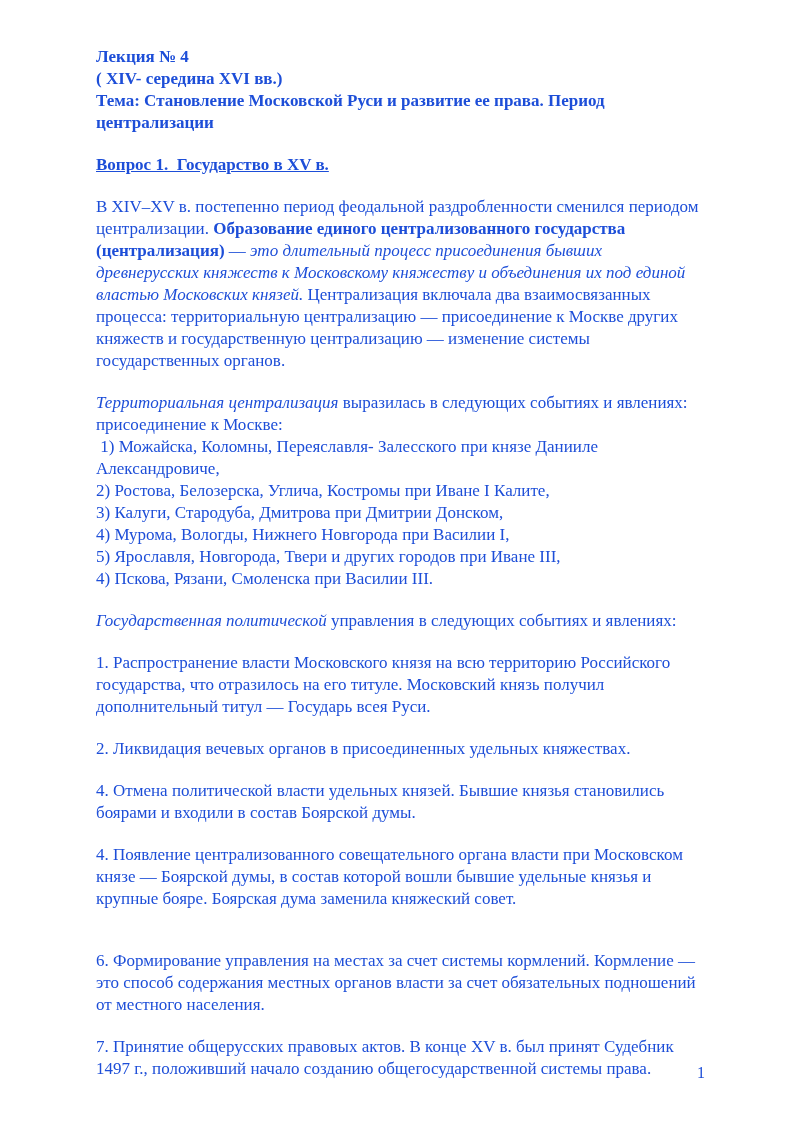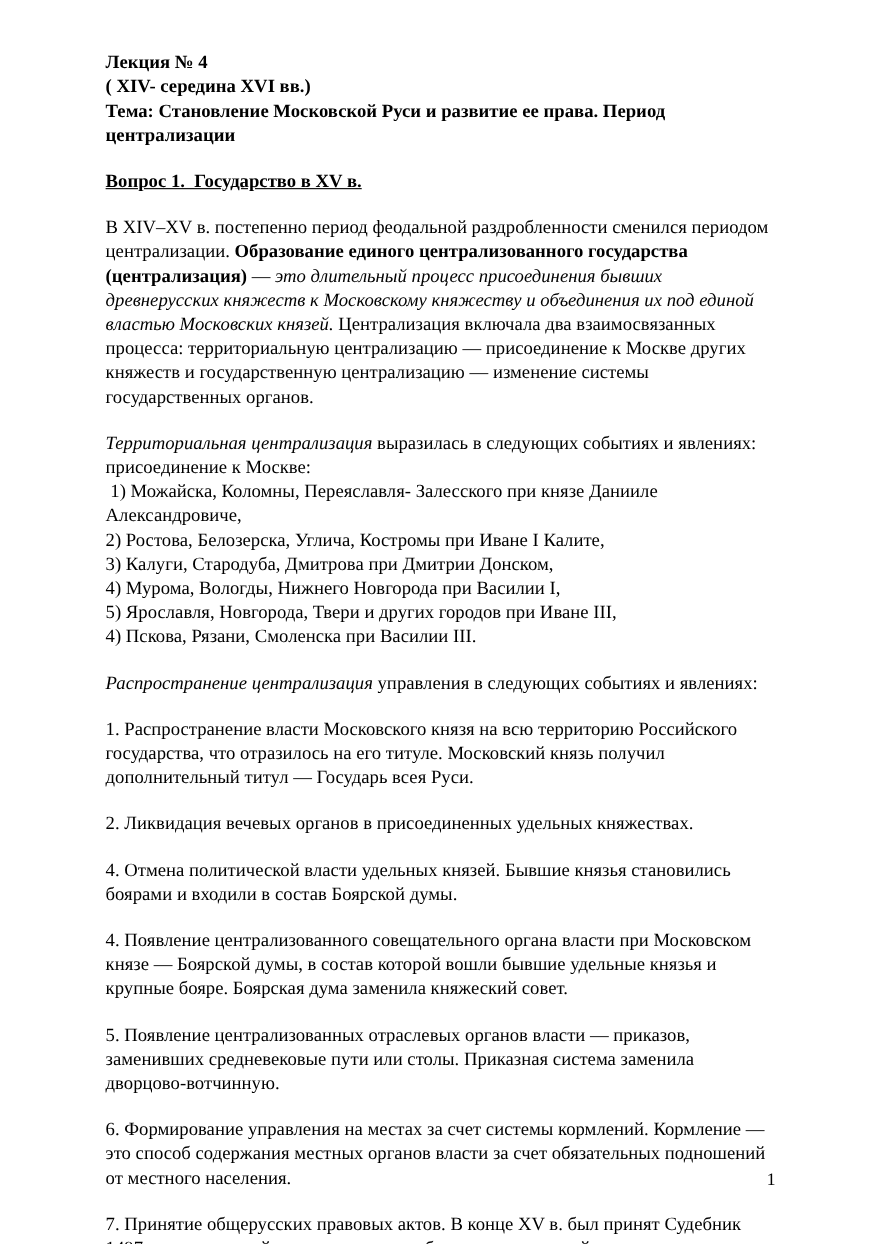--- a/index.html
+++ b/index.html
@@ -6,21 +6,21 @@
     margin: 0;
     padding: 0;
     background: #ffffff;
   }
   .page {
     position: relative;
     width: 704px;
     height: 1131px;
     margin: 0 auto;
     background: #ffffff;
-    color: #000000;
+    color: #1d4ed8;
     font-family: "Liberation Serif", "DejaVu Serif", serif;
     font-size: 17px;
     line-height: 22px;
     box-sizing: border-box;
     padding: 46px 45px 0 48px;
     overflow: hidden;
   }
   .pre {
     white-space: pre-wrap;
   }
@@ -68,33 +68,32 @@
     <div class="line pre"> 1) Можайска, Коломны, Переяславля- Залесского при князе Данииле Александровиче,</div>
     <div class="line pre">2) Ростова, Белозерска, Углича, Костромы при Иване I Калите,</div>
     <div class="line pre">3) Калуги, Стародуба, Дмитрова при Дмитрии Донском,</div>
     <div class="line pre">4) Мурома, Вологды, Нижнего Новгорода при Василии I,</div>
     <div class="line pre">5) Ярославля, Новгорода, Твери и других городов при Иване III,</div>
     <div class="line pre">4) Пскова, Рязани, Смоленска при Василии III.</div>
   </div>
 
   <div class="sp"></div>
 
-  <p class="pre"><span class="i">Распространение централизация</span><span> управления в следующих событиях и явлениях:</span></p>
+  <p class="pre"><span class="i">Государственная политической</span><span> управления в следующих событиях и явлениях:</span></p>
 
   <div class="sp"></div>
 
   <p class="pre">1. Распространение власти Московского князя на всю территорию Российского государства, что отразилось на его титуле. Московский князь получил дополнительный титул — Государь всея Руси.</p>
   <div class="sp"></div>
   <p class="pre">2. Ликвидация вечевых органов в присоединенных удельных княжествах.</p>
   <div class="sp"></div>
   <p class="pre">4. Отмена политической власти удельных князей. Бывшие князья становились боярами и входили в состав Боярской думы.</p>
   <div class="sp"></div>
   <p class="pre">4. Появление централизованного совещательного органа власти при Московском князе — Боярской думы, в состав которой вошли бывшие удельные князья и крупные бояре. Боярская дума заменила княжеский совет.</p>
   <div class="sp"></div>
-  <p class="pre">5. Появление централизованных отраслевых органов власти — приказов, заменивших средневековые пути или столы. Приказная система заменила дворцово-вотчинную.</p>
   <div class="sp"></div>
   <p class="pre">6. Формирование управления на местах за счет системы кормлений. Кормление — это способ содержания местных органов власти за счет обязательных подношений от местного населения.</p>
   <div class="sp"></div>
   <p class="pre">7. Принятие общерусских правовых актов. В конце XV в. был принят Судебник 1497 г., положивший начало созданию общегосударственной системы права.</p>
 
   <div class="pagenum">1</div>
 
 </div>
 
 </body></html>

